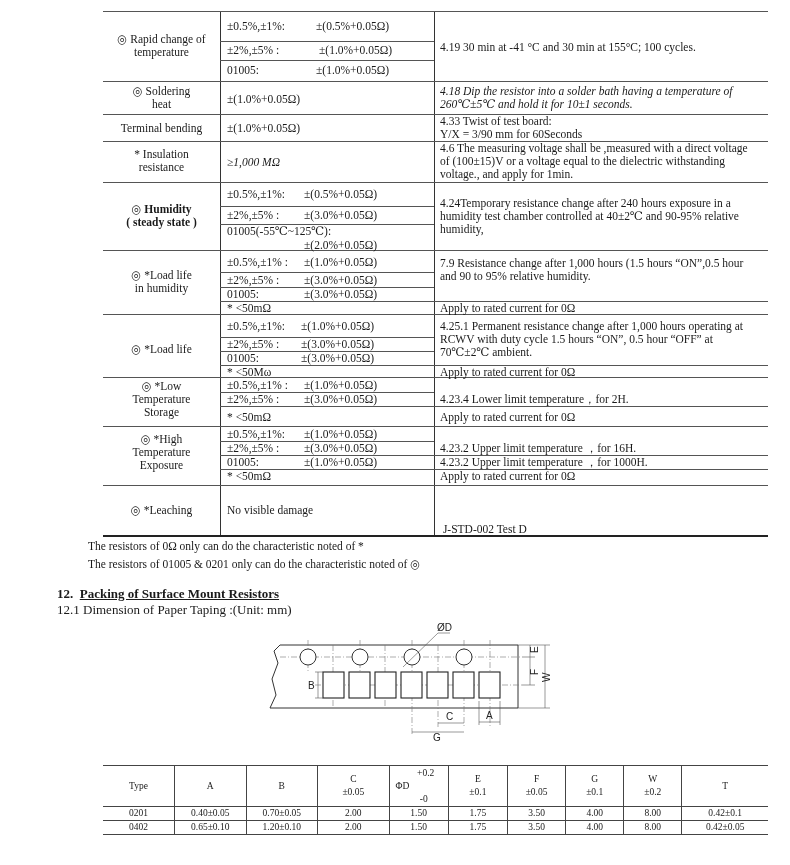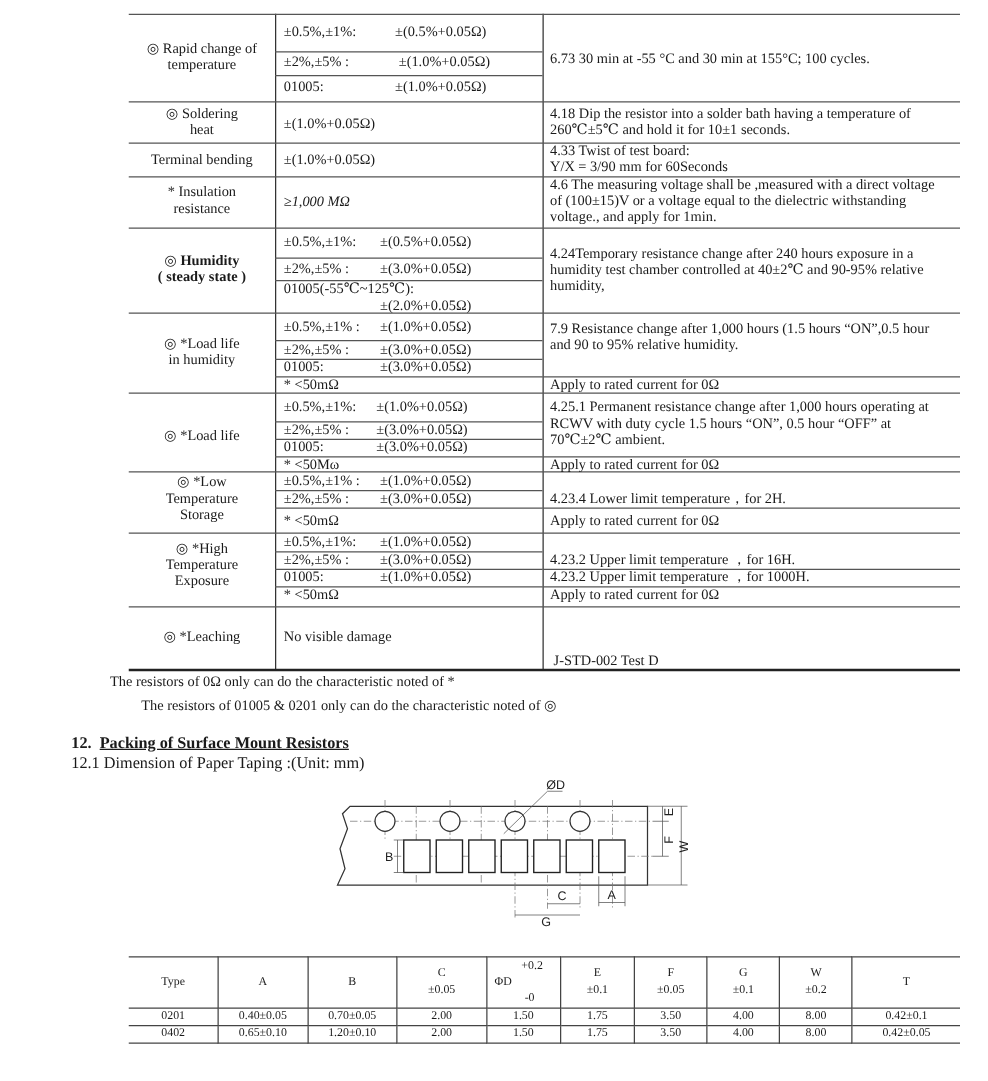--- a/index.html
+++ b/index.html
@@ -78,28 +78,28 @@
   <div class="cell c1" style="left:103px; width:117px; top:33px;">
     <div>◎ Rapid change of</div>
     <div>temperature</div>
   </div>
   <div class="cell" style="left:227px; top:20px;">±0.5%,±1%:</div>
   <div class="cell" style="left:316px; top:20px;">±(0.5%+0.05Ω)</div>
   <div class="cell" style="left:227px; top:44px;">±2%,±5% :</div>
   <div class="cell" style="left:319px; top:44px;">±(1.0%+0.05Ω)</div>
   <div class="cell" style="left:227px; top:64px;">01005:</div>
   <div class="cell" style="left:316px; top:64px;">±(1.0%+0.05Ω)</div>
-  <div class="cell" style="left:440px; top:41px;">6.73 30 min at -55 °C and 30 min at 155°C; 100 cycles.</div>
+  <div class="cell" style="left:440px; top:41px;">4.19 30 min at -41 °C and 30 min at 155°C; 100 cycles.</div>
 
   <div class="cell c1" style="left:103px; width:117px; top:85px;">
     <div>◎ Soldering</div>
     <div>heat</div>
   </div>
   <div class="cell" style="left:227px; top:93px;">±(1.0%+0.05Ω)</div>
-  <div class="cell" style="left:440px; top:85px;">
+  <div class="cell" style="left:440px; top:85px;font-style:italic;">
     <div>4.18 Dip the resistor into a solder bath having a temperature of</div>
     <div>260℃±5℃ and hold it for 10±1 seconds.</div>
   </div>
 
   <div class="cell c1" style="left:103px; width:117px; top:122px;">
     <div>Terminal bending</div>
   </div>
   <div class="cell" style="left:227px; top:122px;">±(1.0%+0.05Ω)</div>
   <div class="cell" style="left:440px; top:115px;">
     <div>4.33 Twist of test board:</div>
@@ -199,21 +199,21 @@
   <div class="cell c1" style="left:103px; width:117px; top:504px;">
     <div>◎ *Leaching</div>
   </div>
   <div class="cell" style="left:227px; top:504px;">No visible damage</div>
   <div class="cell" style="left:440px; top:497px; white-space: pre;">
     <div> J-STD-002 Test D</div>
   </div>
 </div>
 
 <div class="note" style="left:88px; top:540px;">The resistors of 0Ω only can do the characteristic noted of *</div>
-<div class="note" style="left:88px; top:557px;margin-left:25px;">The resistors of 01005 &amp; 0201 only can do the characteristic noted of ◎</div>
+<div class="note" style="left:88px; top:557px;">The resistors of 01005 &amp; 0201 only can do the characteristic noted of ◎</div>
 
 <div class="sec-title" style="left:57px; top:586px;">
   <span>12.</span>&nbsp;
   <u>Packing of Surface Mount Resistors</u>
 </div>
 <div class="subtitle" style="left:57px; top:602px;">12.1 Dimension of Paper Taping :(Unit: mm)</div>
 
 <svg class="abs" style="left:260px; top:615px;" width="300" height="130" viewBox="0 0 300 130">
   <g stroke="#333" fill="none" stroke-width="1">
 

